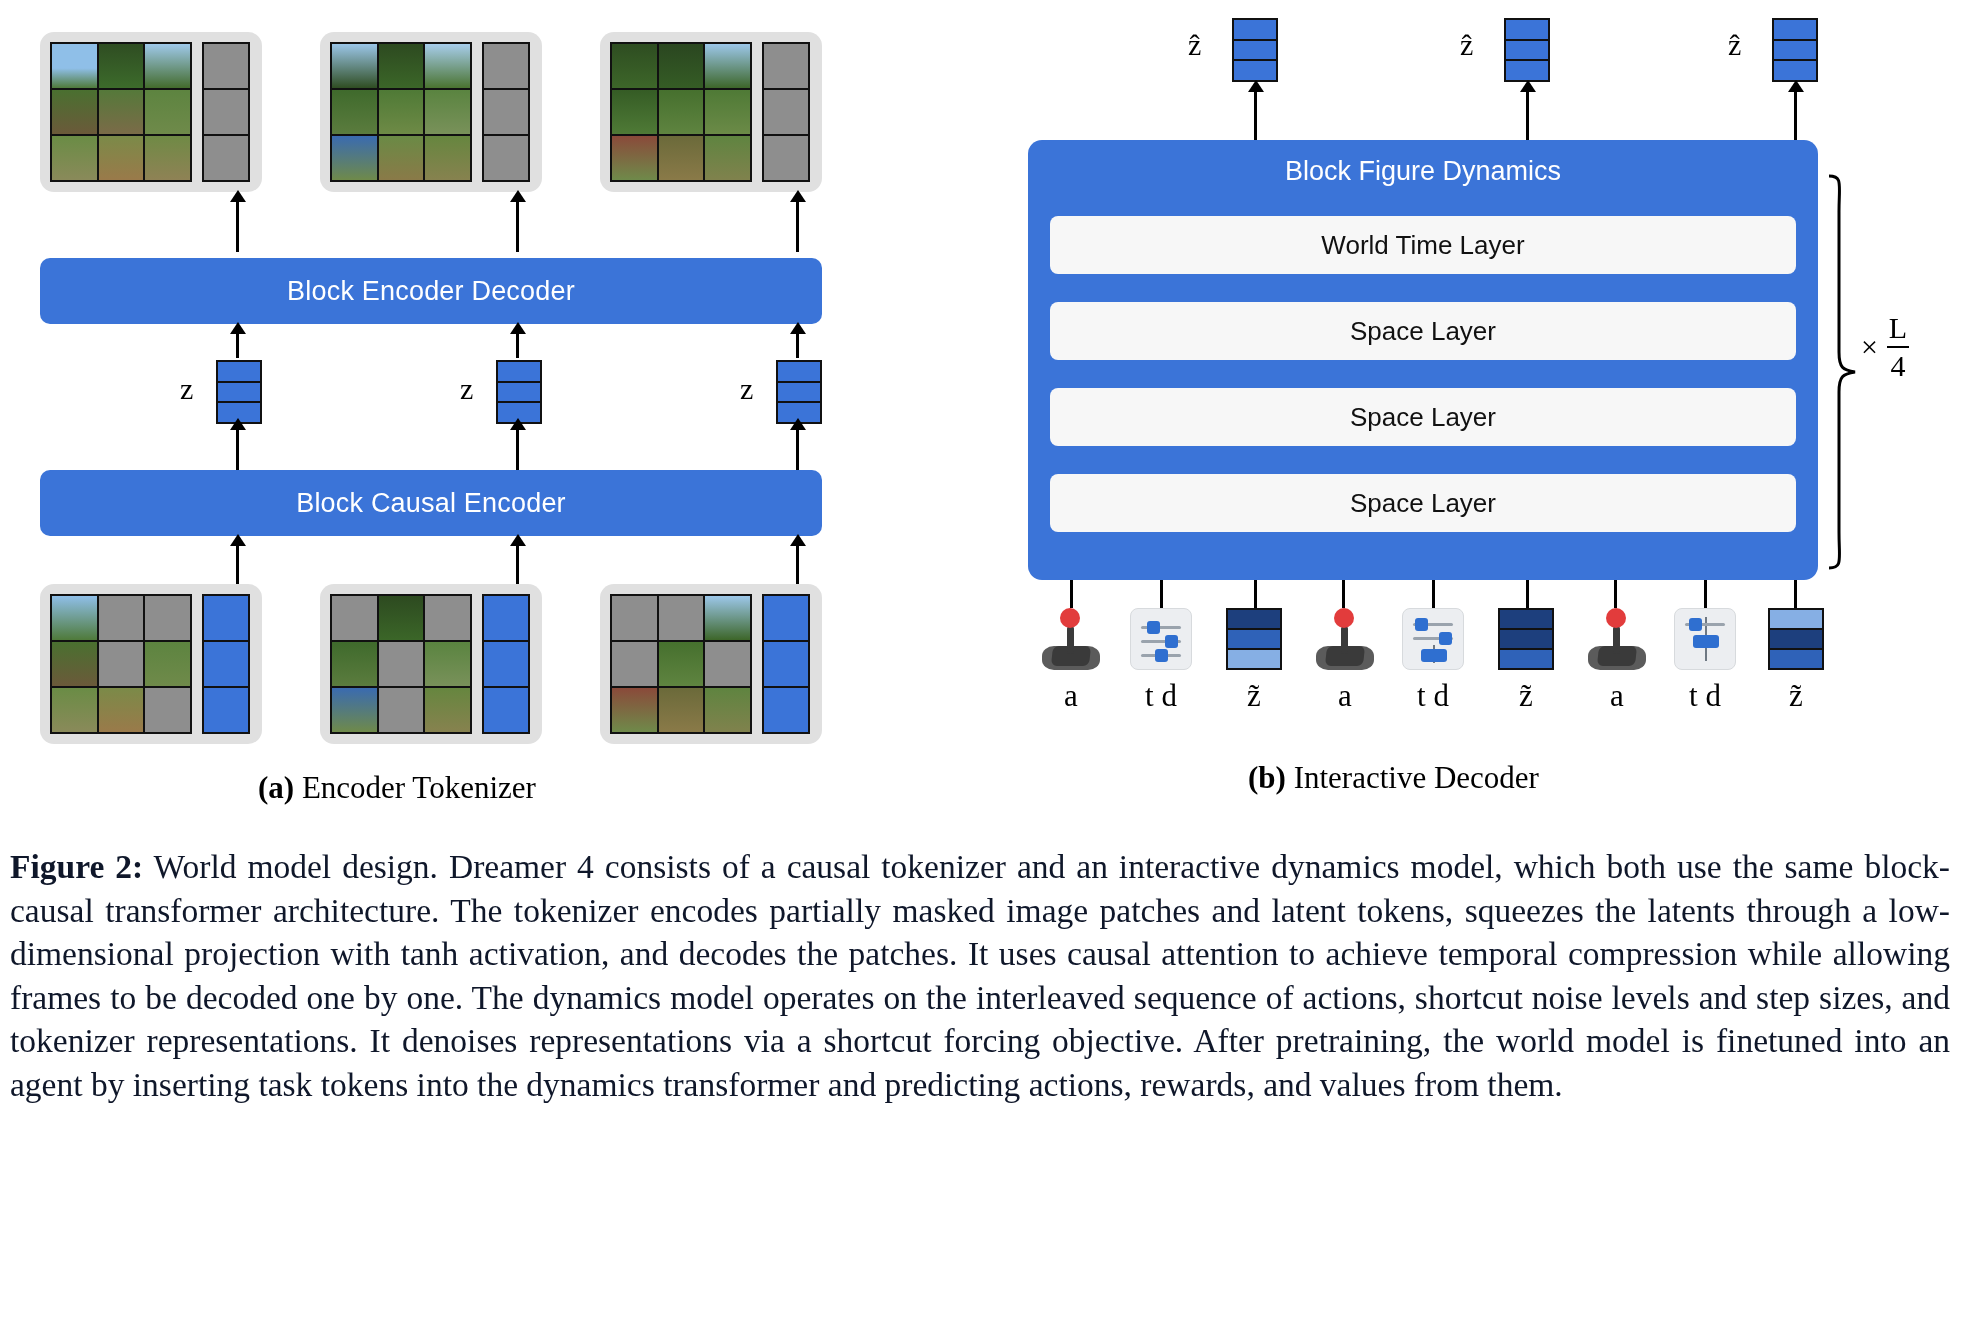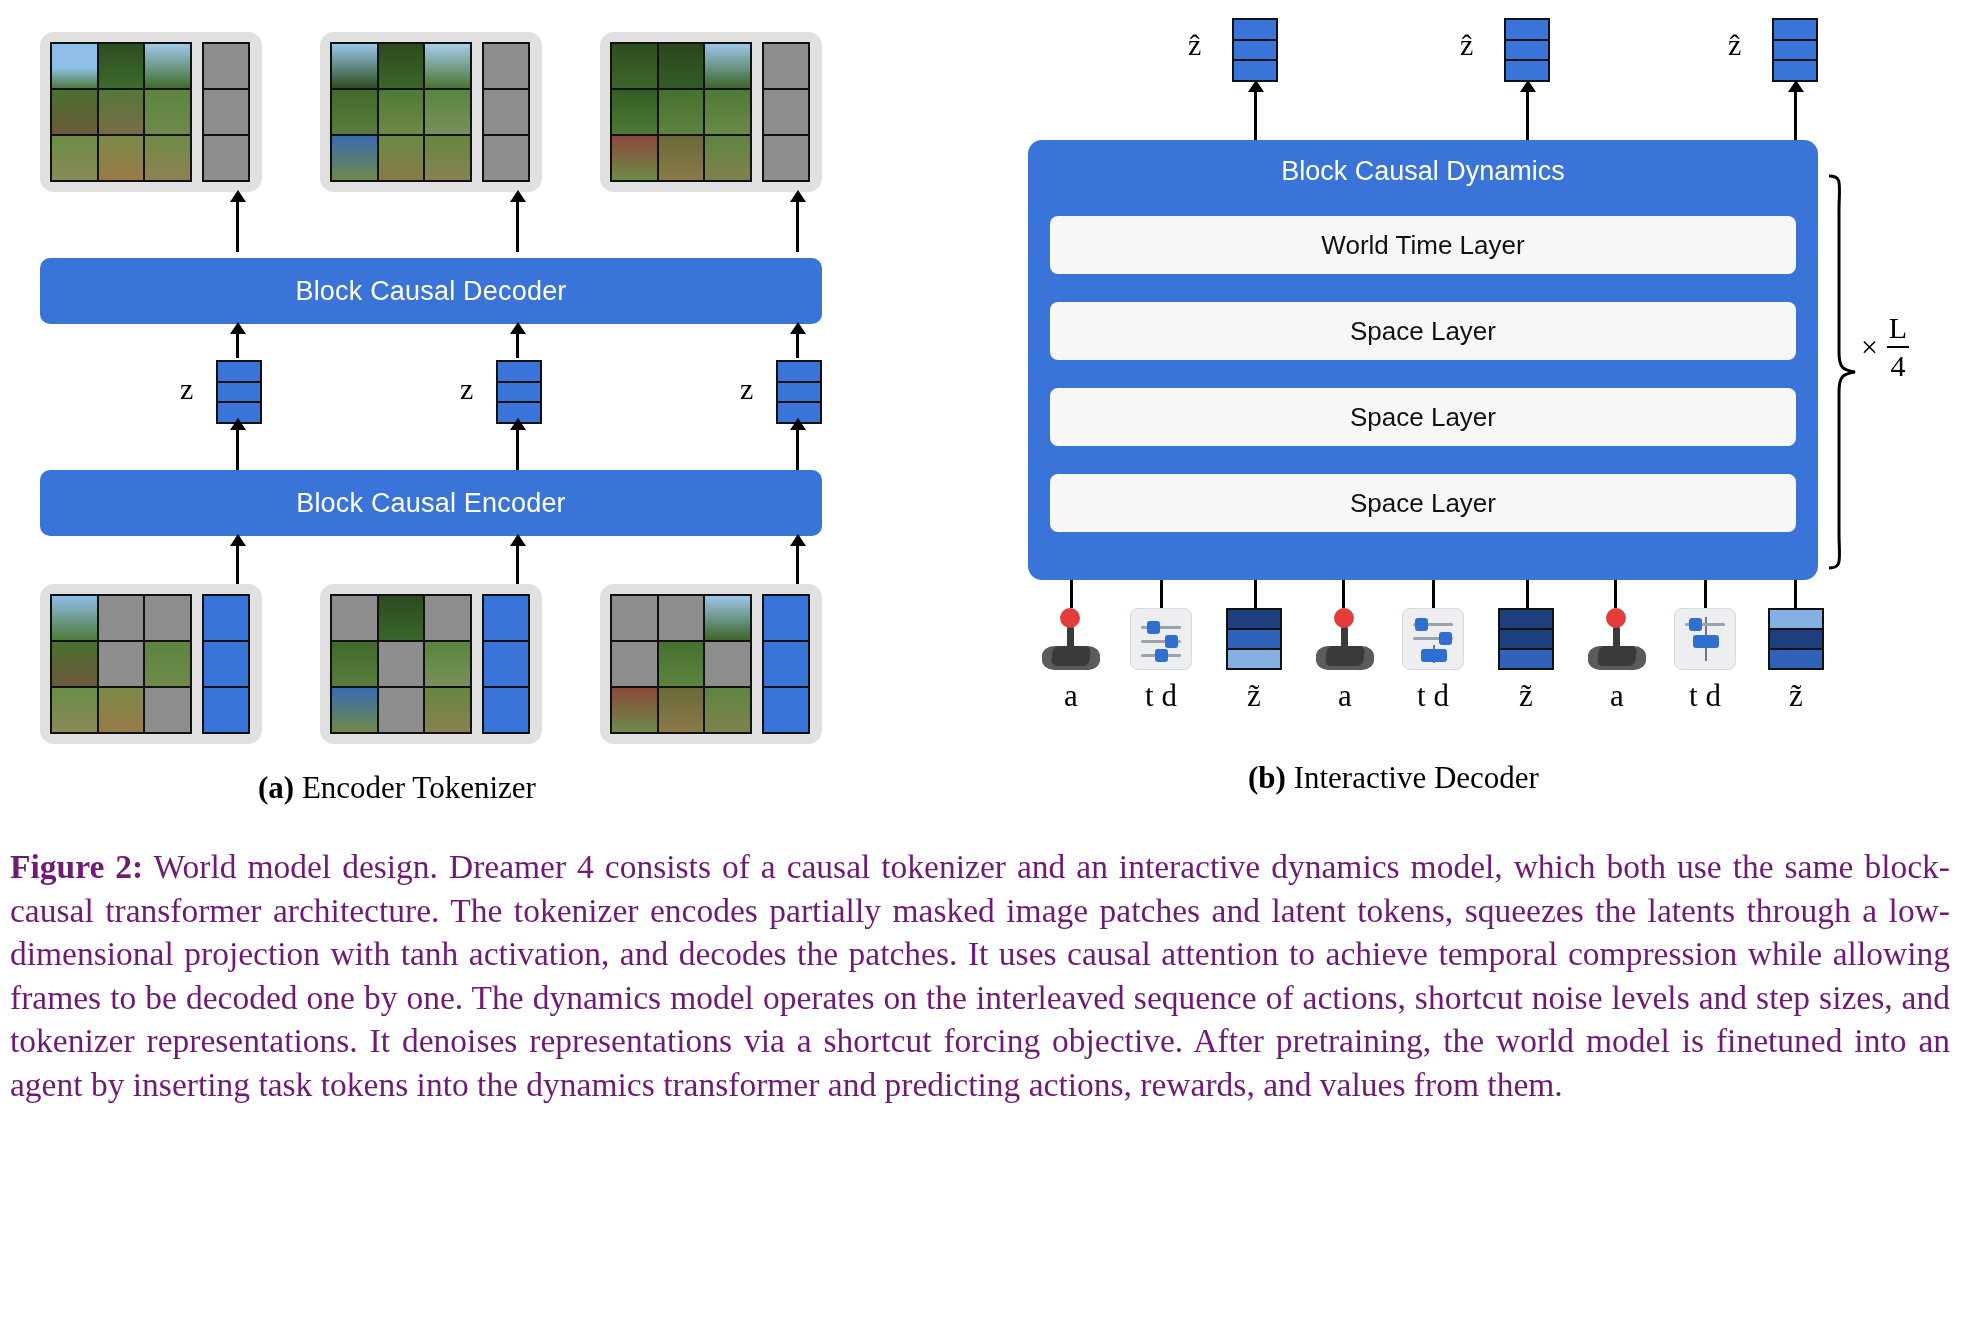--- a/index.html
+++ b/index.html
@@ -314,21 +314,21 @@
   .figcaption {
     position: absolute;
     left: 10px;
     top: 845px;
     width: 1940px;
     font-family: "Liberation Serif", serif;
     font-size: 33.5px;
     line-height: 1.30;
     text-align: justify;
     text-justify: inter-word;
-    color: #701a75;
+    color: #0f172a;
   }
   .figcaption b { font-weight: bold; }
 </style>
 </head>
 <body>
 
 <div class="figure-wrap">
 
   <div class="panel-a">
 
@@ -387,21 +387,21 @@
         <div class="token-cell gray"></div>
         <div class="token-cell gray"></div>
       </div>
     </div>
 
     <div class="arrow" style="left:208px; top:190px; height:52px;"></div>
     <div class="arrow" style="left:488px; top:190px; height:52px;"></div>
     <div class="arrow" style="left:768px; top:190px; height:52px;"></div>
 
     <div class="blue-bar" style="position:absolute; left:12px; top:248px; width:782px; height:66px;">
-      <span>Block Causal Decoder</span>
+      <span>Block Encoder Decoder</span>
     </div>
 
     <div class="z-label" style="left:152px; top:362px;">z</div>
     <div class="latent-token" style="left:188px; top:350px; width:46px; height:64px;">
       <div></div>
       <div></div>
       <div></div>
     </div>
 
     <div class="z-label" style="left:432px; top:362px;">z</div>
@@ -518,21 +518,21 @@
       <div></div>
       <div></div>
       <div></div>
     </div>
 
     <div class="arrow" style="left:234px; top:90px; height:50px;"></div>
     <div class="arrow" style="left:506px; top:90px; height:50px;"></div>
     <div class="arrow" style="left:774px; top:90px; height:50px;"></div>
 
     <div class="dyn-box">
-      <div class="dyn-title">Block Causal Dynamics</div>
+      <div class="dyn-title">Block Figure Dynamics</div>
       <div class="dyn-layer" style="top:76px;">
         <span>World Time Layer</span>
       </div>
       <div class="dyn-layer" style="top:162px;">
         <span>Space Layer</span>
       </div>
       <div class="dyn-layer" style="top:248px;">
         <span>Space Layer</span>
       </div>
       <div class="dyn-layer" style="top:334px;">

